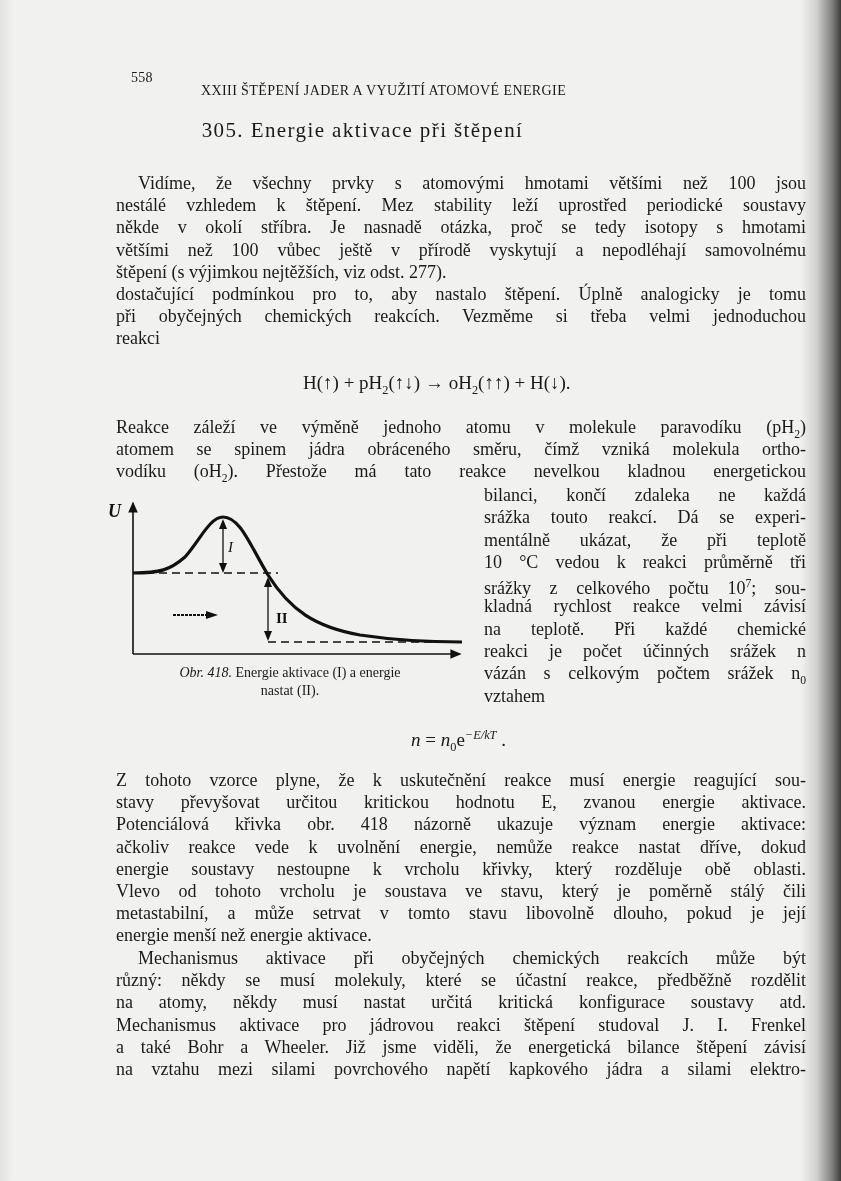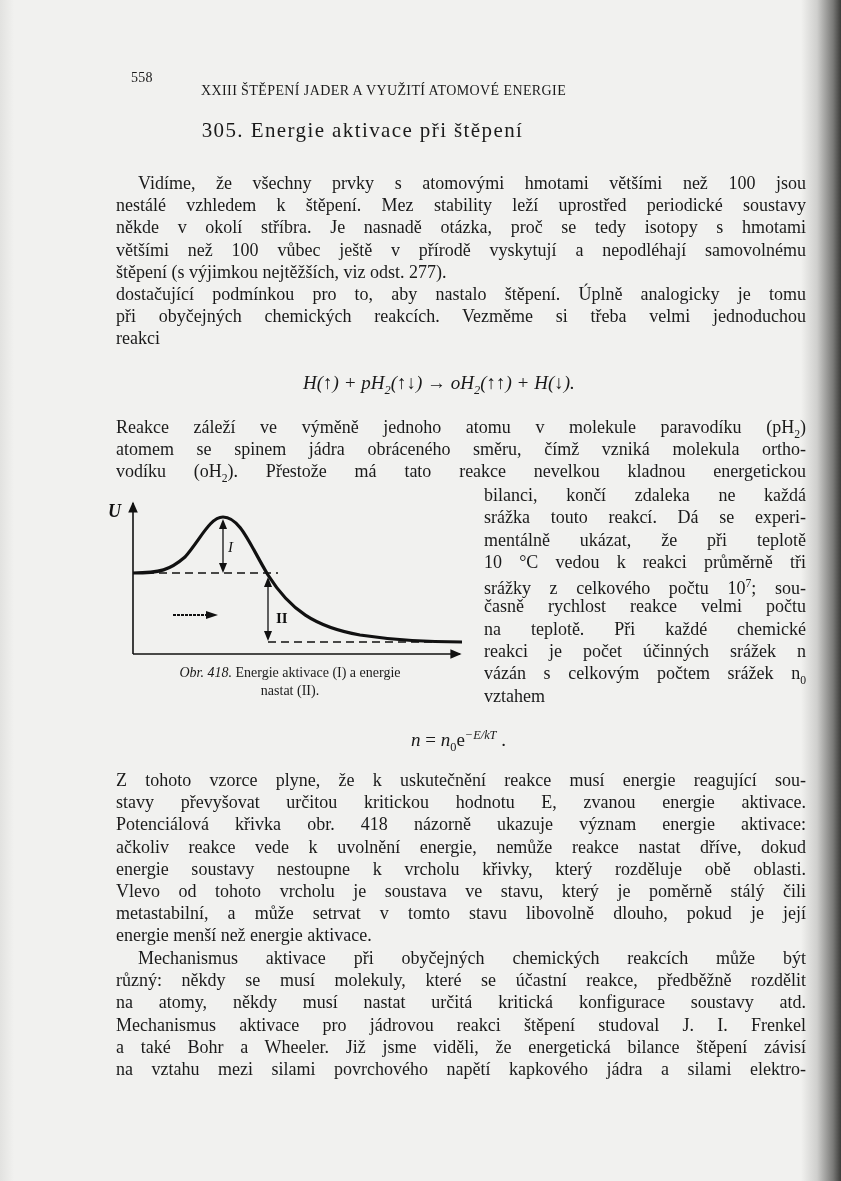--- a/index.html
+++ b/index.html
@@ -28,21 +28,21 @@
     font-size:21px; letter-spacing:1.4px; padding-left:14px; box-sizing:border-box;
   }
   .text-block {
     position:absolute; left:116px; width:690px;
     font-size:18px; line-height:22.2px;
   }
   .text-block .line { white-space:nowrap; display:block; text-align:justify; text-align-last:justify; height:22.2px;}
   .text-block .line.last { text-align-last:left; }
   .indent { padding-left:22px; }
   .equation {
-    position:absolute; font-size:19px; white-space:nowrap;font-style:italic;
+    position:absolute; font-size:19px; white-space:nowrap;
   }
   .narrow-block {
     position:absolute; left:484px; width:322px; font-size:18px; line-height:22.3px;
   }
   .narrow-block .line { white-space:nowrap; display:block; text-align:justify; text-align-last:justify; height:22.3px; }
   .narrow-block .line.last { text-align-last:left; }
   .figure { position:absolute; left:100px; top:495px; width:380px; height:220px; }
   .figure svg { position:absolute; left:0; top:0; }
   .caption {
     position:absolute; left:100px; top:664px; width:380px; text-align:center;
@@ -93,21 +93,21 @@
   <span class="line">atomem se spinem jádra obráceného směru, čímž vzniká molekula ortho-</span>
   <span class="line"><span>vodíku (oH</span><sub>2</sub><span>). Přestože má tato reakce nevelkou kladnou energetickou</span></span>
 </div>
 
 <div class="narrow-block" style="top:484px;">
   <span class="line">bilanci, končí zdaleka ne každá</span>
   <span class="line">srážka touto reakcí. Dá se experi-</span>
   <span class="line">mentálně ukázat, že při teplotě</span>
   <span class="line">10 °C vedou k reakci průměrně tři</span>
   <span class="line"><span>srážky z celkového počtu 10</span><sup>7</sup><span>; sou-</span></span>
-  <span class="line">časně rychlost reakce velmi počtu</span>
+  <span class="line">kladná rychlost reakce velmi závisí</span>
   <span class="line">na teplotě. Při každé chemické</span>
   <span class="line">reakci je počet účinných srážek n</span>
   <span class="line"><span>vázán s celkovým počtem srážek n</span><sub>0</sub></span>
   <span class="line last">vztahem</span>
 </div>
 
 <div class="figure">
   <svg width="380" height="170" viewBox="0 0 380 170">
     <defs>
       <marker id="ah" markerWidth="8" markerHeight="8" refX="6" refY="4" orient="auto">

